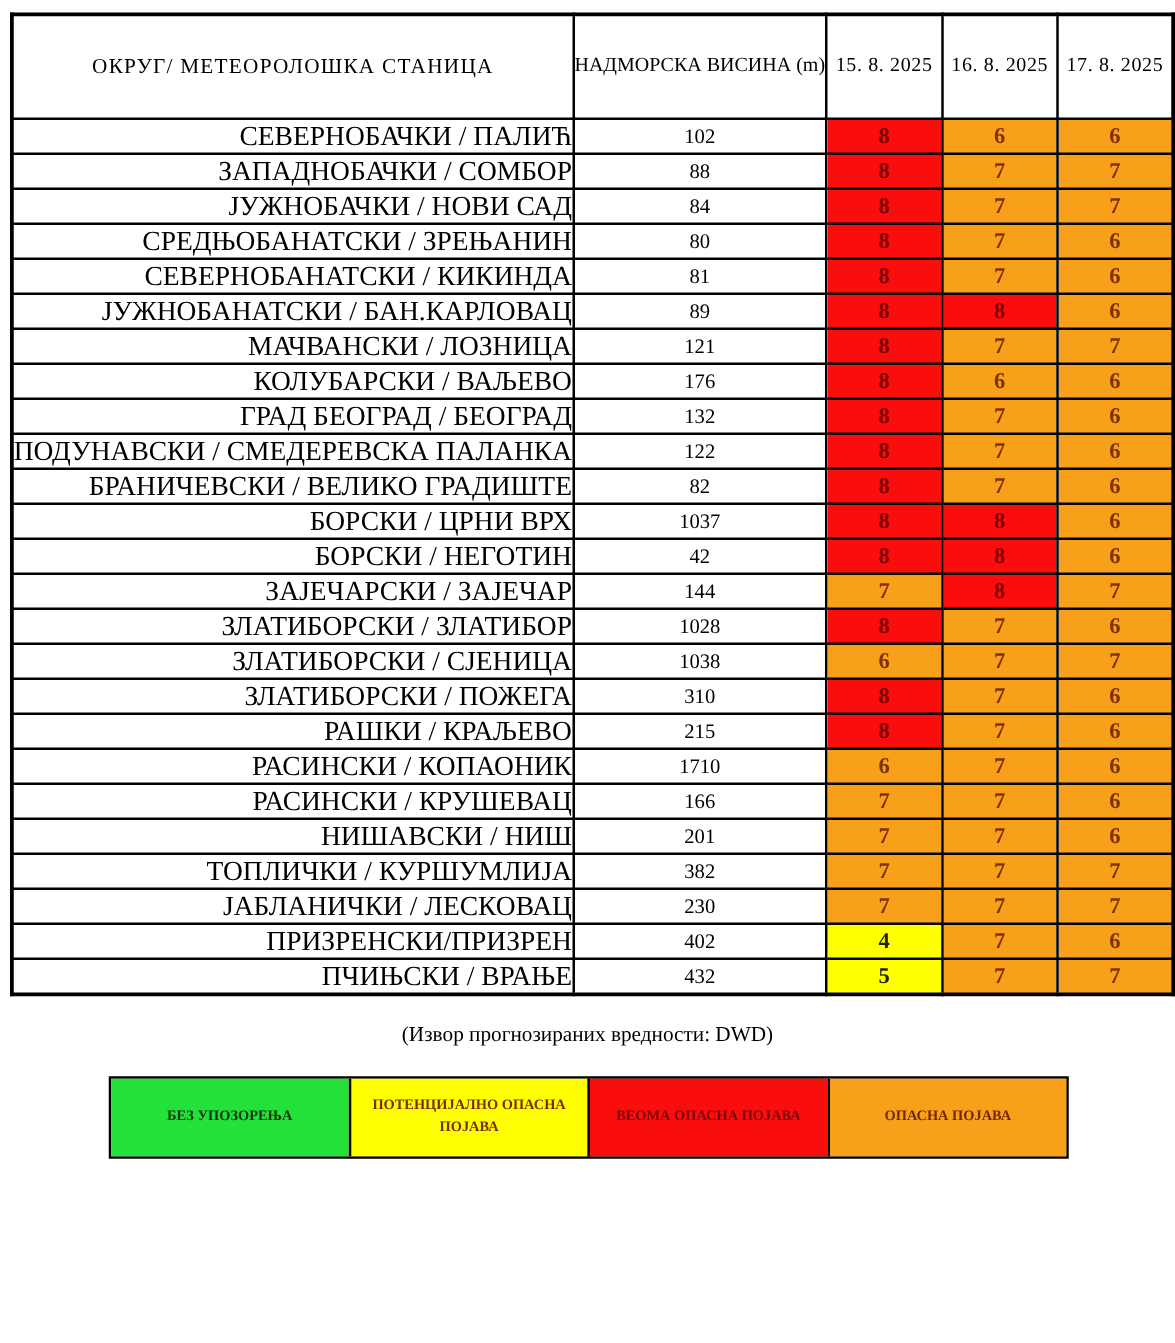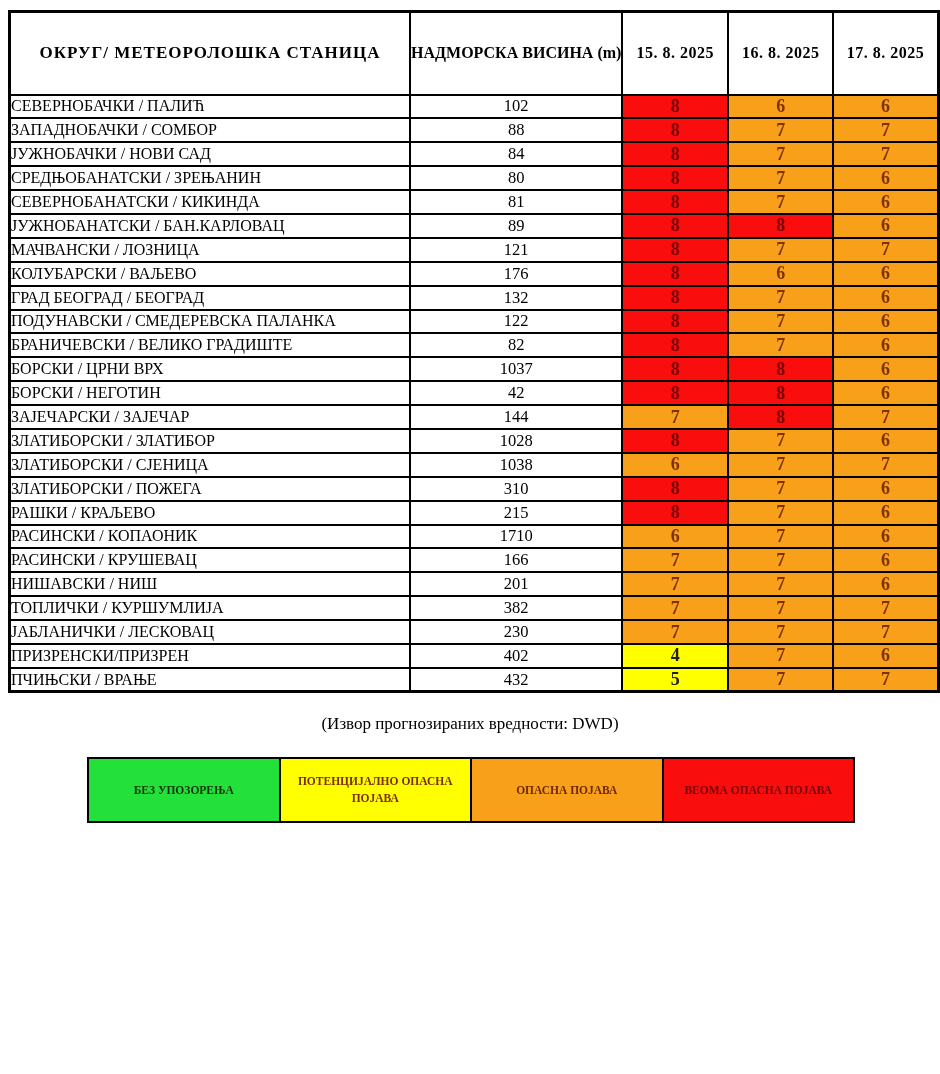--- a/index.html
+++ b/index.html
@@ -25,41 +25,41 @@
   table.warn-table th,
   table.warn-table td {
     border: 2px solid #000;
     padding: 0;
     box-sizing: border-box;
     overflow: hidden;
     white-space: nowrap;
   }
   thead th {
     height: 83px;
-    font-weight: bold;
+    font-weight: normal;
     font-size: 17px;
     vertical-align: middle;
     background: #fff;
   }
   th.station-head {
     white-space: pre-line;
     line-height: 1.65;
     letter-spacing: 1px;
   }
   th.alt-head {
     white-space: pre-line;
     line-height: 1.5;
     font-size: 16px;
   }
   th.date-th { font-size: 16px; letter-spacing: 0.5px; }
   tbody td { height: 23.9px; }
   td.station {
-    text-align: left;
+    text-align: right;
     padding-left: 4px;
-    font-size: 16px;
+    font-size: 22px;
   }
   td.alt {
     text-align: center;
     font-size: 16.5px;
   }
   td.val {
     text-align: center;
     font-weight: bold;
     font-size: 18px;
   }
@@ -294,17 +294,17 @@
           <td class="val" style="background: rgb(249, 160, 27); color: rgb(125, 50, 0);">7</td>
         </tr>
       </tbody>
   </table>
 
   <div class="source-note">(Извор прогнозираних вредности: DWD)</div>
 
   <div class="legend">
       <div class="legend-item" style="background: rgb(35, 224, 58); color: rgb(20, 51, 5);">БЕЗ УПОЗОРЕЊА</div>
       <div class="legend-item" style="background: rgb(255, 255, 0); color: rgb(123, 45, 0);">ПОТЕНЦИЈАЛНО ОПАСНА ПОЈАВА</div>
+      <div class="legend-item" style="background: rgb(249, 13, 13); color: rgb(122, 5, 5);">ВЕОМА ОПАСНА ПОЈАВА</div>
       <div class="legend-item" style="background: rgb(249, 160, 27); color: rgb(110, 40, 0);">ОПАСНА ПОЈАВА</div>
-      <div class="legend-item" style="background: rgb(249, 13, 13); color: rgb(122, 5, 5);">ВЕОМА ОПАСНА ПОЈАВА</div>
     </div>
 
 </div>
 
 </body></html>

